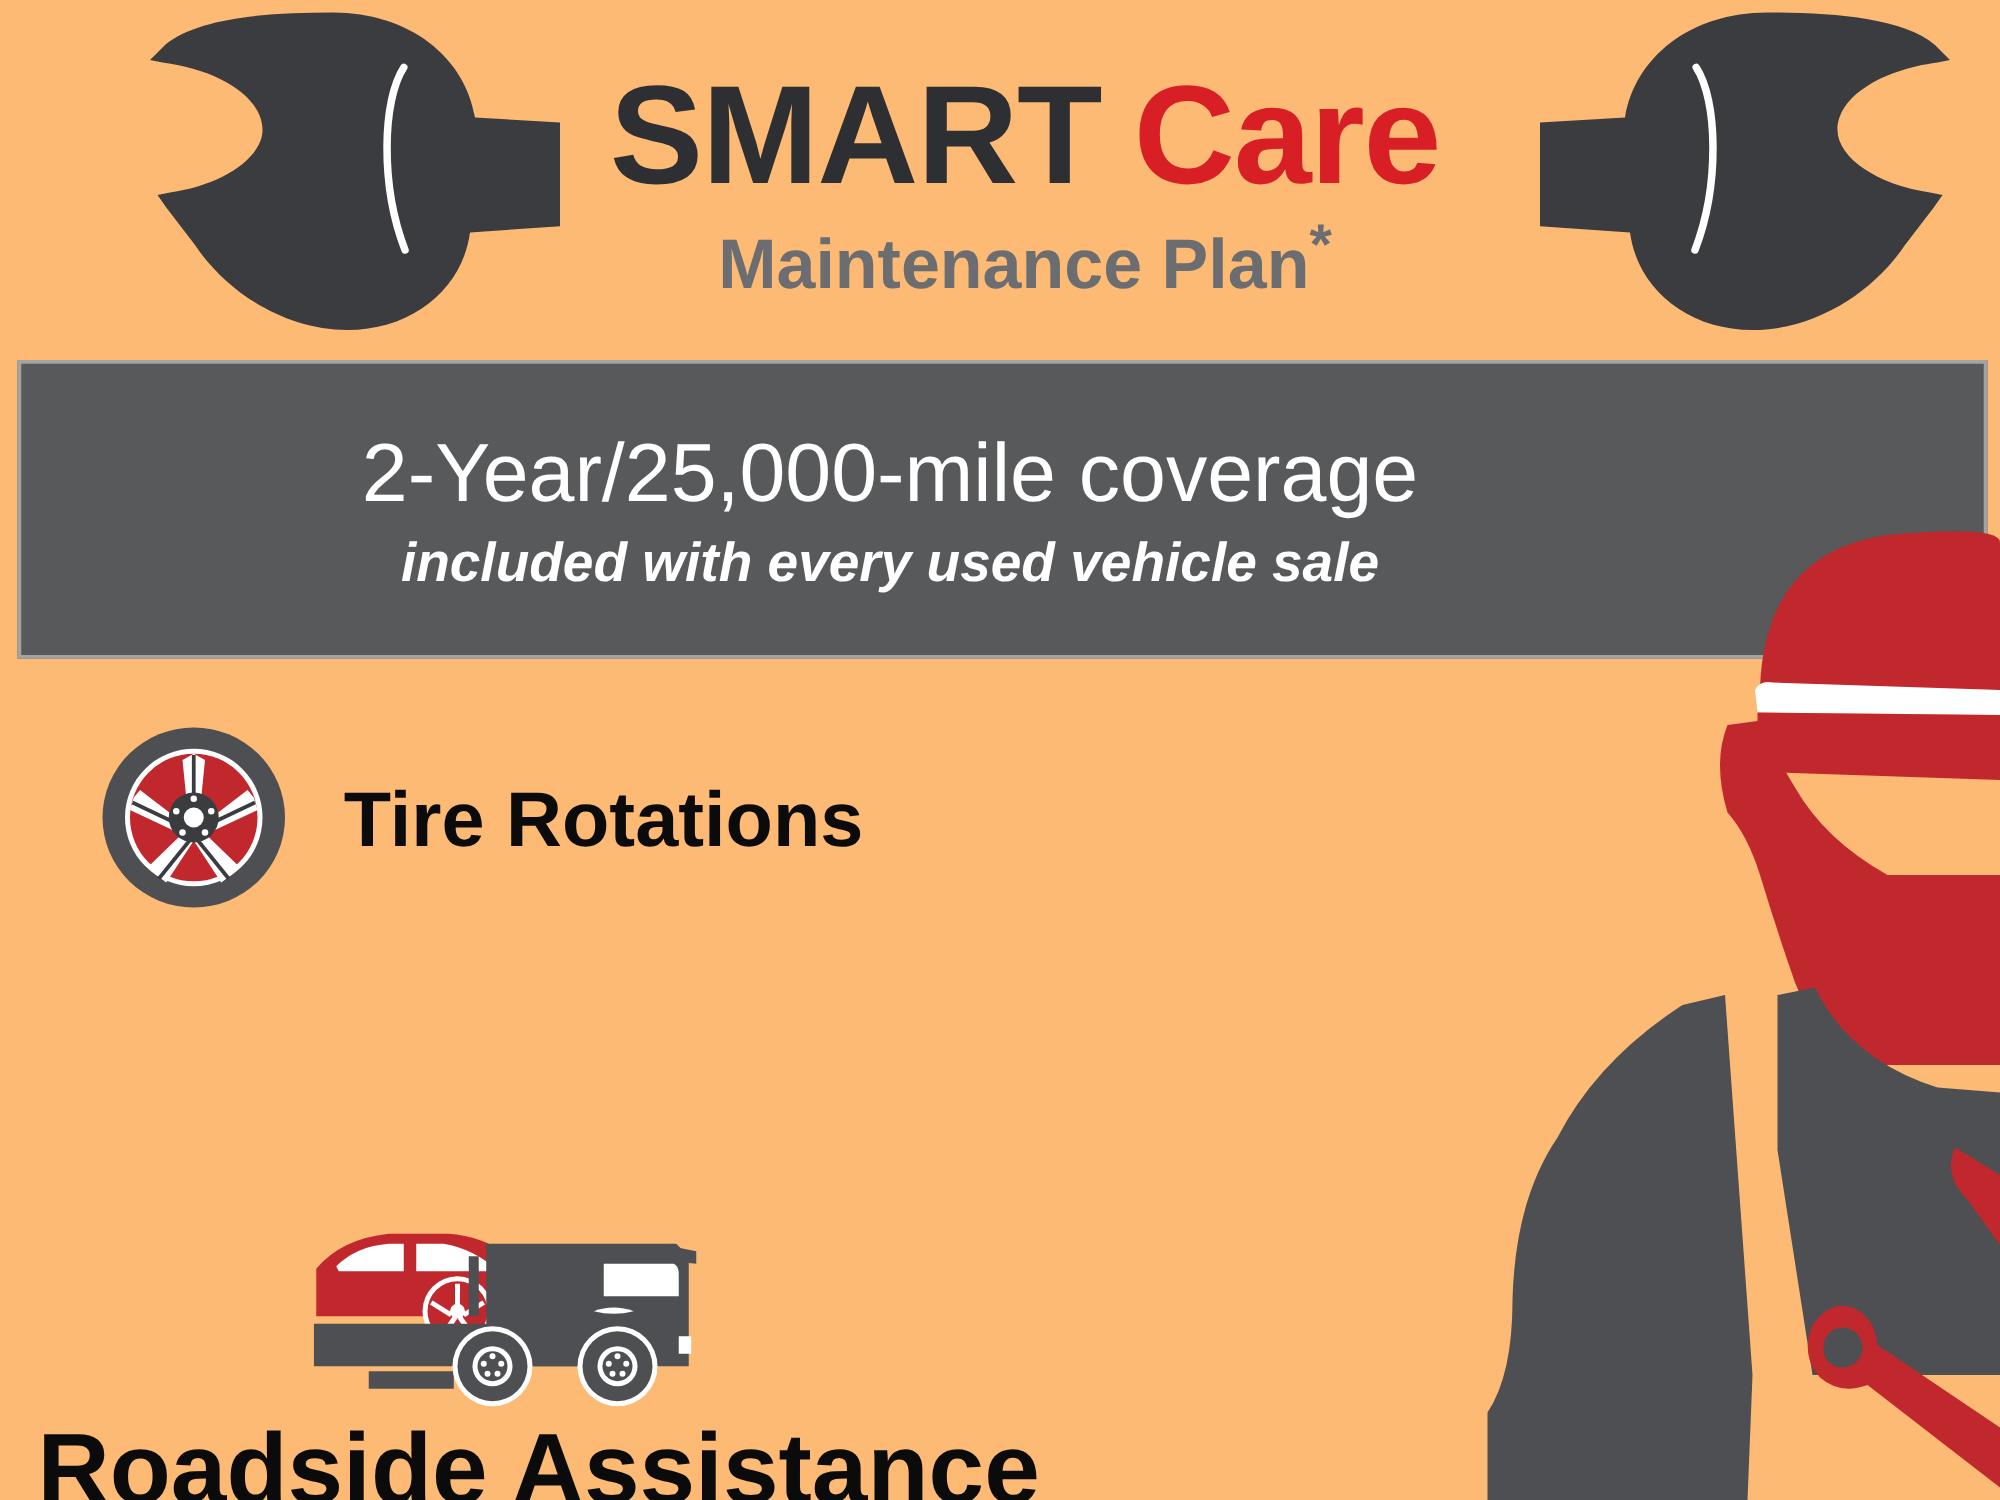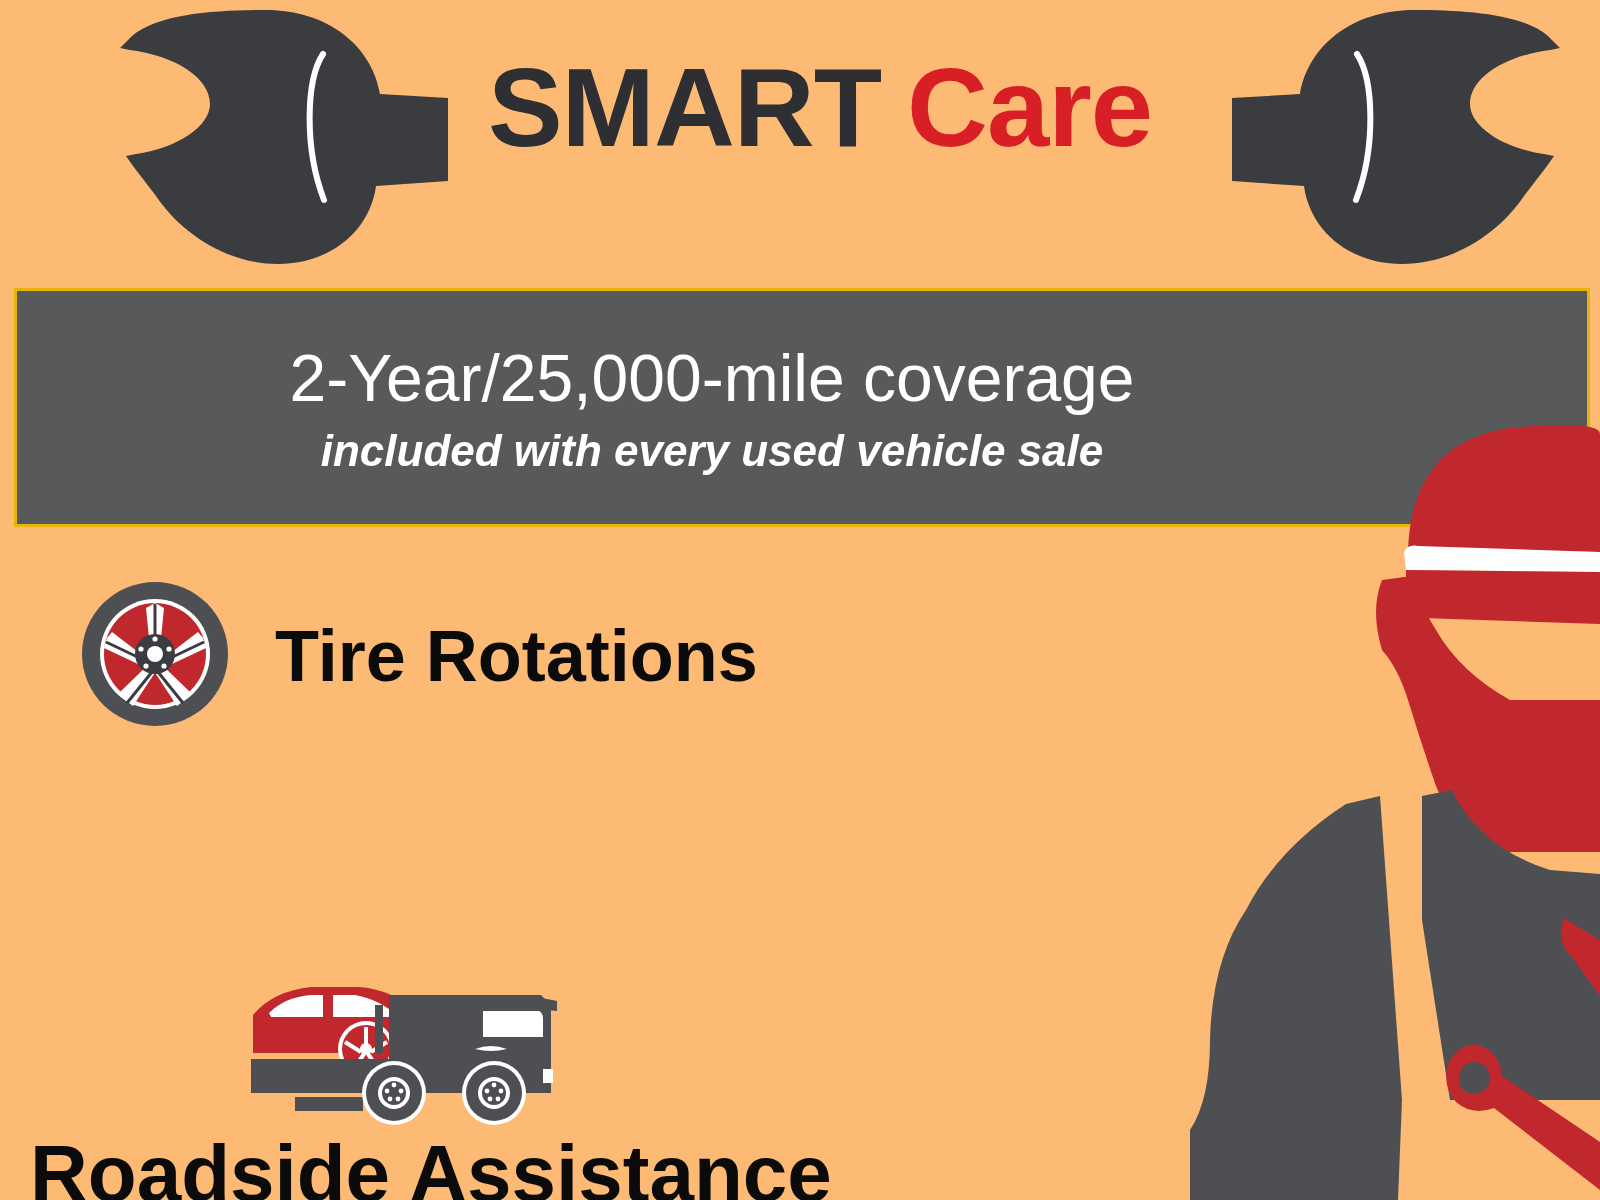--- a/index.html
+++ b/index.html
@@ -66,21 +66,21 @@
   }
 
   
   .banner {
     position: absolute;
     left: 14px;
     top: 288px;
     width: 1576px;
     height: 239px;
     background: #58595b;
-    border: 3px solid #eab308;
+    border: 3px solid #a3a3a3;
     box-sizing: border-box;
     display: flex;
     flex-direction: column;
     align-items: center;
     justify-content: center;
     z-index: 2;
   }
   .banner-title {
     color: #ffffff;
     font-size: 66px;
@@ -113,21 +113,21 @@
   .feature-label {
     color: #0b0b0b;
     font-weight: bold;
     white-space: nowrap;
     line-height: 1;
   }
   #feature-0 { left: 80px;  top: 580px;  }
   #feature-1 { left: 98px;  top: 765px;  }
   #feature-2 { left: 0px;   top: 975px; flex-direction: column;  }
 
-  #feature-0 .feature-label { font-size: 72px; margin-left: 45px; }
+  #feature-0 .feature-label { font-size: 62px; margin-left: 45px; }
   #feature-1 .feature-label { font-size: 80px; margin-left: 62px; }
   #feature-2 .feature-label { font-size: 80px; margin-left: 30px; }
 
   
   .mechanic {
     position: absolute;
     left: 1150px;
     top: 400px;
     width: 450px;
     height: 800px;
@@ -175,20 +175,23 @@
                  C210 4 254 40 262 88 Z" fill="#3b3c40"></path>
         <path d="M205 48 C188 74 186 142 206 194" stroke="#ffffff" stroke-width="6" fill="none" stroke-linecap="round"></path>
       </g>
     </svg>
   </div>
 
   <div class="logo-block">
     <div class="logo-main">
       <span class="logo-smart">SMART</span><span class="logo-care">Care</span>
     </div>
+    <div class="logo-sub">
+      <span>Maintenance Plan</span><span class="star">*</span>
+    </div>
   </div>
 
   <div class="banner">
     <div class="banner-title">2-Year/25,000-mile coverage</div>
     <div class="banner-sub">included with every used vehicle sale</div>
   </div>
 
   <div class="feature" id="feature-0">
     <span class="feature-icon">
       <svg width="150" height="148" viewBox="0 0 150 148" xmlns="http://www.w3.org/2000/svg">

